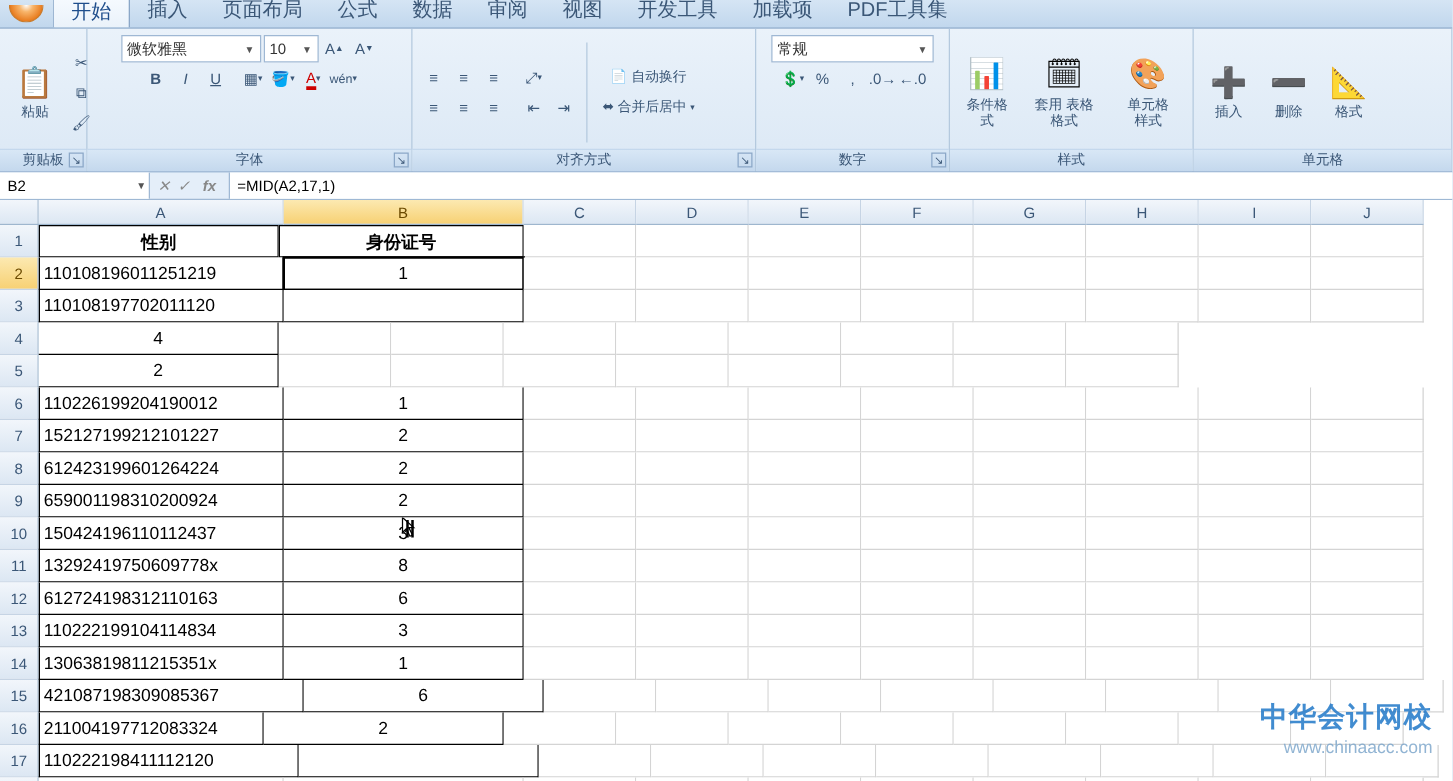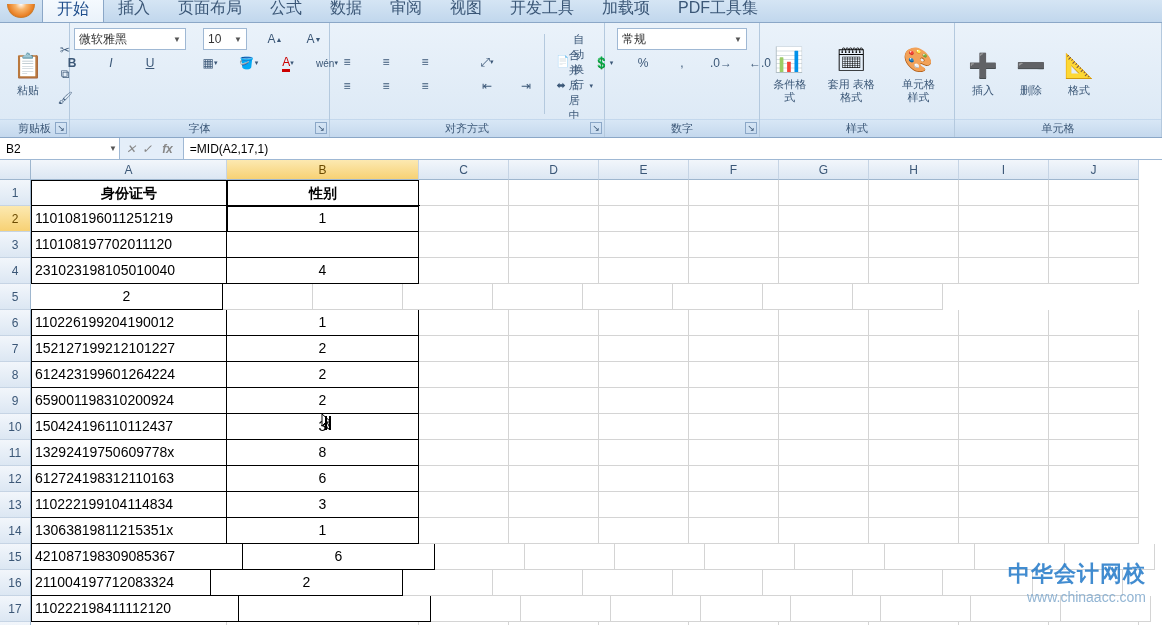--- a/index.html
+++ b/index.html
@@ -15,21 +15,21 @@
 .group { border-right: 1px solid #b4c9de; padding: 5px 6px 0; display: flex; flex-direction: column; position: relative; }
 .group-body { flex: 1; display: flex; align-items: center; gap: 4px; }
 .group-label { height: 18px; font-size: 11px; color: #3b5777; text-align: center; line-height: 17px; background: linear-gradient(#d8e7f6, #c4d8ed); margin: 0 -6px; position: relative; border-top: 1px solid #c4d8ed; }
 .group-label .launcher { position: absolute; right: 2px; top: 2px; width: 12px; height: 12px; border: 1px solid #8ba7c7; font-size: 9px; line-height: 10px; color: #3b5777; text-align: center; cursor: pointer; }
 
 .big-btn { display: flex; flex-direction: column; align-items: center; justify-content: center; padding: 2px 6px; border-radius: 3px; cursor: pointer; height: 85px; }
 .big-btn .ico { width: 32px; height: 32px; display: flex; align-items: center; justify-content: center; font-size: 24px; }
 .big-btn .lbl { font-size: 11px; color: #3b5777; text-align: center; line-height: 13px; margin-top: 2px; }
 
 .col { display: flex; flex-direction: column; gap: 2px; }
-.row { display: flex; gap: 17px; align-items: center; }
+.row { display: flex; gap: 2px; align-items: center; }
 .mini-btn { width: 22px; height: 22px; display: flex; align-items: center; justify-content: center; border: 1px solid transparent; border-radius: 3px; cursor: pointer; font-size: 12px; color: #3b5777; }
 .mini-btn.wide { width: auto; padding: 0 4px; font-size: 11px; gap: 3px; }
 .combo { height: 22px; border: 1px solid #9fb8d4; background: #fff; display: flex; align-items: center; padding: 0 4px; font-size: 12px; color: #333; }
 .combo .dd { margin-left: auto; font-size: 8px; color: #555; }
 
 .spl { width: 1px; height: 80px; background: #b4c9de; margin: 0 3px; }
 
 .namebox-row { height: 22px; background: #e4eef9; border-bottom: 1px solid #9fb8d4; display: flex; align-items: stretch; }
 .namebox { width: 120px; border-right: 1px solid #9fb8d4; background: #fff; display: flex; align-items: center; padding: 0 6px; font-size: 12px; position: relative; }
 .namebox .dd { position: absolute; right: 2px; font-size: 8px; color: #555; }
@@ -263,22 +263,22 @@
       <div class="rh">12</div>
       <div class="rh">13</div>
       <div class="rh">14</div>
       <div class="rh">15</div>
       <div class="rh">16</div>
       <div class="rh">17</div>
       <div class="rh">18</div>
     </div>
   <div class="cells" id="cells">
       <div class="crow">
+        <div class="cell hdr" style="width: 192px;">性别</div>
         <div class="cell hdr" style="width: 196px;">身份证号</div>
-        <div class="cell hdr" style="width: 192px;">性别</div>
         <div class="cell" style="width: 90px;"></div>
         <div class="cell" style="width: 90px;"></div>
         <div class="cell" style="width: 90px;"></div>
         <div class="cell" style="width: 90px;"></div>
         <div class="cell" style="width: 90px;"></div>
         <div class="cell" style="width: 90px;"></div>
         <div class="cell" style="width: 90px;"></div>
         <div class="cell" style="width: 90px;"></div>
       </div>
       <div class="crow">
@@ -299,21 +299,20 @@
         <div class="cell" style="width: 90px;"></div>
         <div class="cell" style="width: 90px;"></div>
         <div class="cell" style="width: 90px;"></div>
         <div class="cell" style="width: 90px;"></div>
         <div class="cell" style="width: 90px;"></div>
         <div class="cell" style="width: 90px;"></div>
         <div class="cell" style="width: 90px;"></div>
         <div class="cell" style="width: 90px;"></div>
       </div>
       <div class="crow">
-        <div class="cell data-a" style="width: 196px;">231023198105010040</div>
         <div class="cell data-b" style="width: 192px;">4</div>
         <div class="cell" style="width: 90px;"></div>
         <div class="cell" style="width: 90px;"></div>
         <div class="cell" style="width: 90px;"></div>
         <div class="cell" style="width: 90px;"></div>
         <div class="cell" style="width: 90px;"></div>
         <div class="cell" style="width: 90px;"></div>
         <div class="cell" style="width: 90px;"></div>
         <div class="cell" style="width: 90px;"></div>
       </div>

